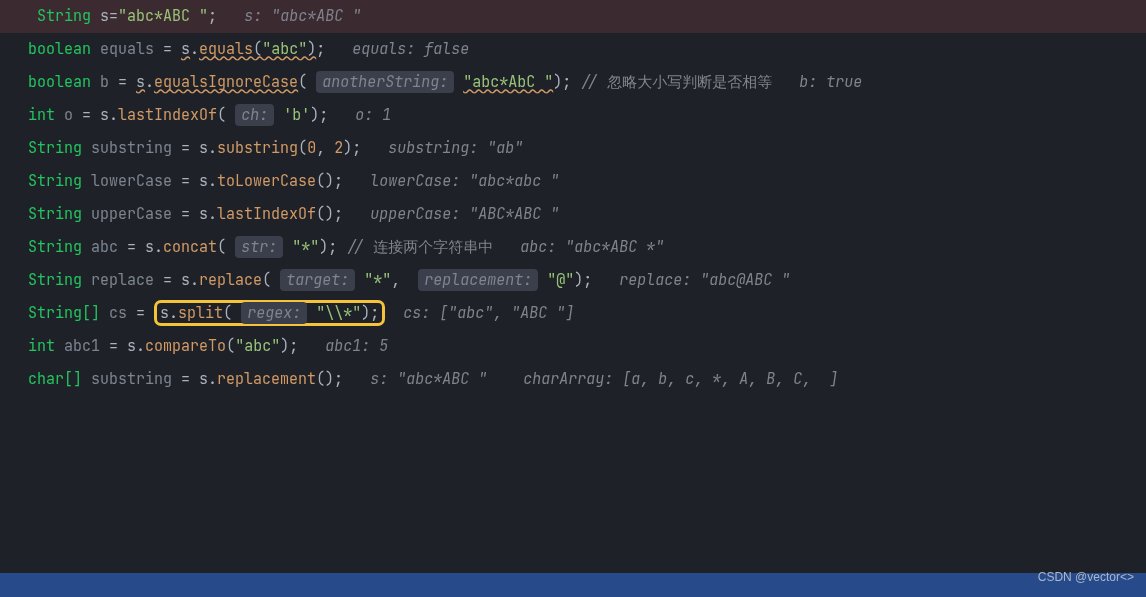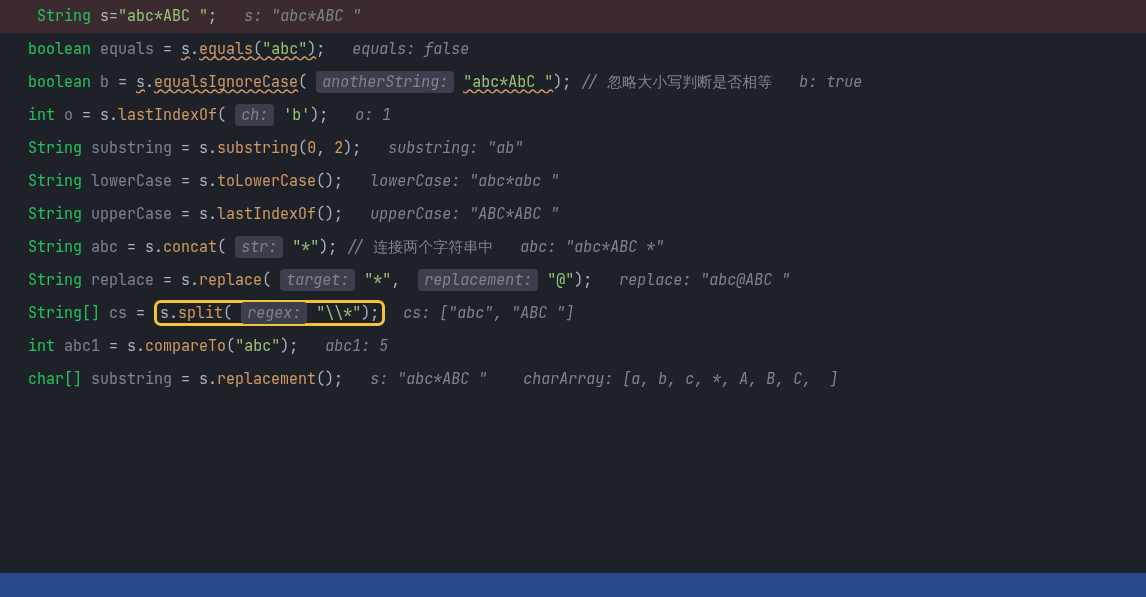--- a/index.html
+++ b/index.html
@@ -48,13 +48,14 @@
 
 <div class="line"><span class="kw">String</span> <span class="var">replace</span><span class="op"> = </span><span class="id">s</span><span class="op">.</span><span class="mth">replace</span><span class="op">(</span> <span class="hint">target:</span> <span class="str">"*"</span><span class="op">, </span> <span class="hint">replacement:</span> <span class="str">"@"</span><span class="op">);</span>   <span class="grey">replace: "abc@ABC "</span></div>
 
 <div class="line"><span class="kw">String[]</span> <span class="var">cs</span><span class="op"> = </span><span class="box"><span class="id">s</span><span class="op">.</span><span class="mth">split</span><span class="op">(</span> <span class="hint">regex:</span> <span class="str">"\\*"</span><span class="op">);</span></span>  <span class="grey">cs: ["abc", "ABC "]</span></div>
 
 <div class="line"><span class="kw">int</span> <span class="var">abc1</span><span class="op"> = </span><span class="id">s</span><span class="op">.</span><span class="mth">compareTo</span><span class="op">(</span><span class="str">"abc"</span><span class="op">);</span>   <span class="grey">abc1: 5</span></div>
 
 <div class="line"><span class="kw">char[]</span> <span class="var">substring</span><span class="op"> = </span><span class="id">s</span><span class="op">.</span><span class="mth">replacement</span><span class="op">();</span>   <span class="grey">s: "abc*ABC "</span>    <span class="grey">charArray: [a, b, c, *, A, B, C,  ]</span></div>
 
 <div class="footer"></div>
+<div class="watermark">CSDN @vector&lt;&gt;</div>
 </div>
 
 </body></html>

